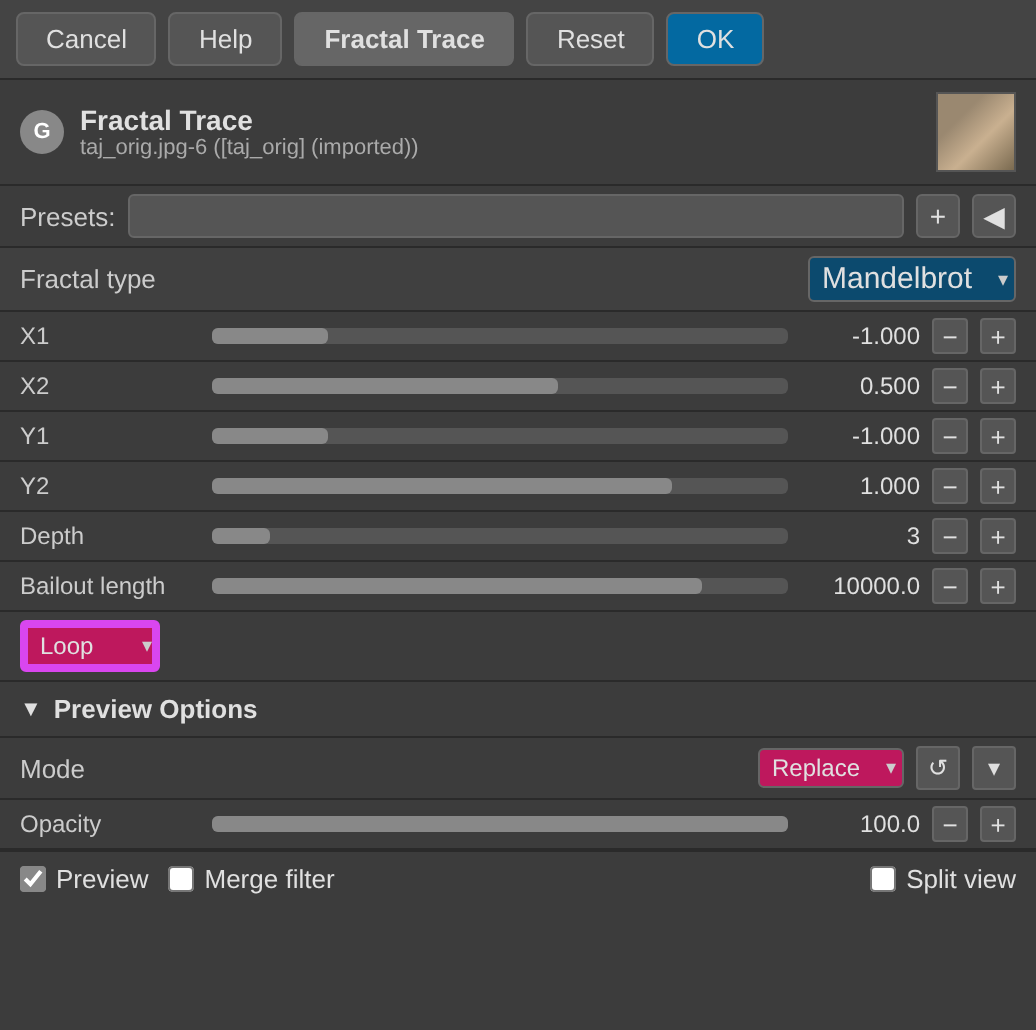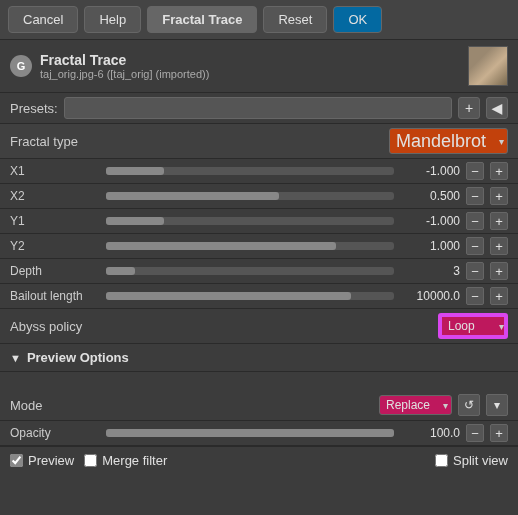--- a/index.html
+++ b/index.html
@@ -98,26 +98,26 @@
     
     .param-section-row {
       display: flex;
       align-items: center;
       padding: 4px 10px;
       background: #404040;
       border-bottom: 1px solid #2a2a2a;
     }
     .param-section-row .label { flex: 1; font-size: 13px; color: #ccc; }
     .fractal-select {
-      background: #c2410c;
+      background: #0c4a6e;
       color: #e0e0e0;
       border: 1px solid #666;
       border-radius: 3px;
       padding: 2px 20px 2px 6px;
-      font-size: 18px;
+      font-size: 15px;
       appearance: none;
       cursor: pointer;
     }
 
     
     .slider-row {
       display: flex;
       align-items: center;
       padding: 3px 10px;
       border-bottom: 1px solid #2a2a2a;
@@ -193,21 +193,20 @@
       cursor: pointer;
     }
     .blending-header .chevron {
       margin-right: 6px;
       font-size: 11px;
     }
     .blending-header .label { font-size: 13px; font-weight: bold; }
 
     .blending-content {
       background: #3c3c3c;
-      margin-top: 18px;
     }
 
     
     .mode-row {
       display: flex;
       align-items: center;
       padding: 4px 10px;
       border-bottom: 1px solid #2a2a2a;
       gap: 6px;
     }
@@ -360,21 +359,20 @@
       <div class="slider-track">
         <div class="slider-fill" style="width:85%;"></div>
       </div>
       <span class="row-value">10000.0</span>
       <div class="slider-btn">−</div>
       <div class="slider-btn">+</div>
     </div>
   </div>
 
 <div class="abyss-row">
-  <span class="label">Abyss policy</span>
   <div class="select-wrap">
     <select class="abyss-select">
       <option>Loop</option>
       <option>Smear</option>
       <option>Black</option>
       <option>Wrap</option>
     </select>
   </div>
 </div>
 

